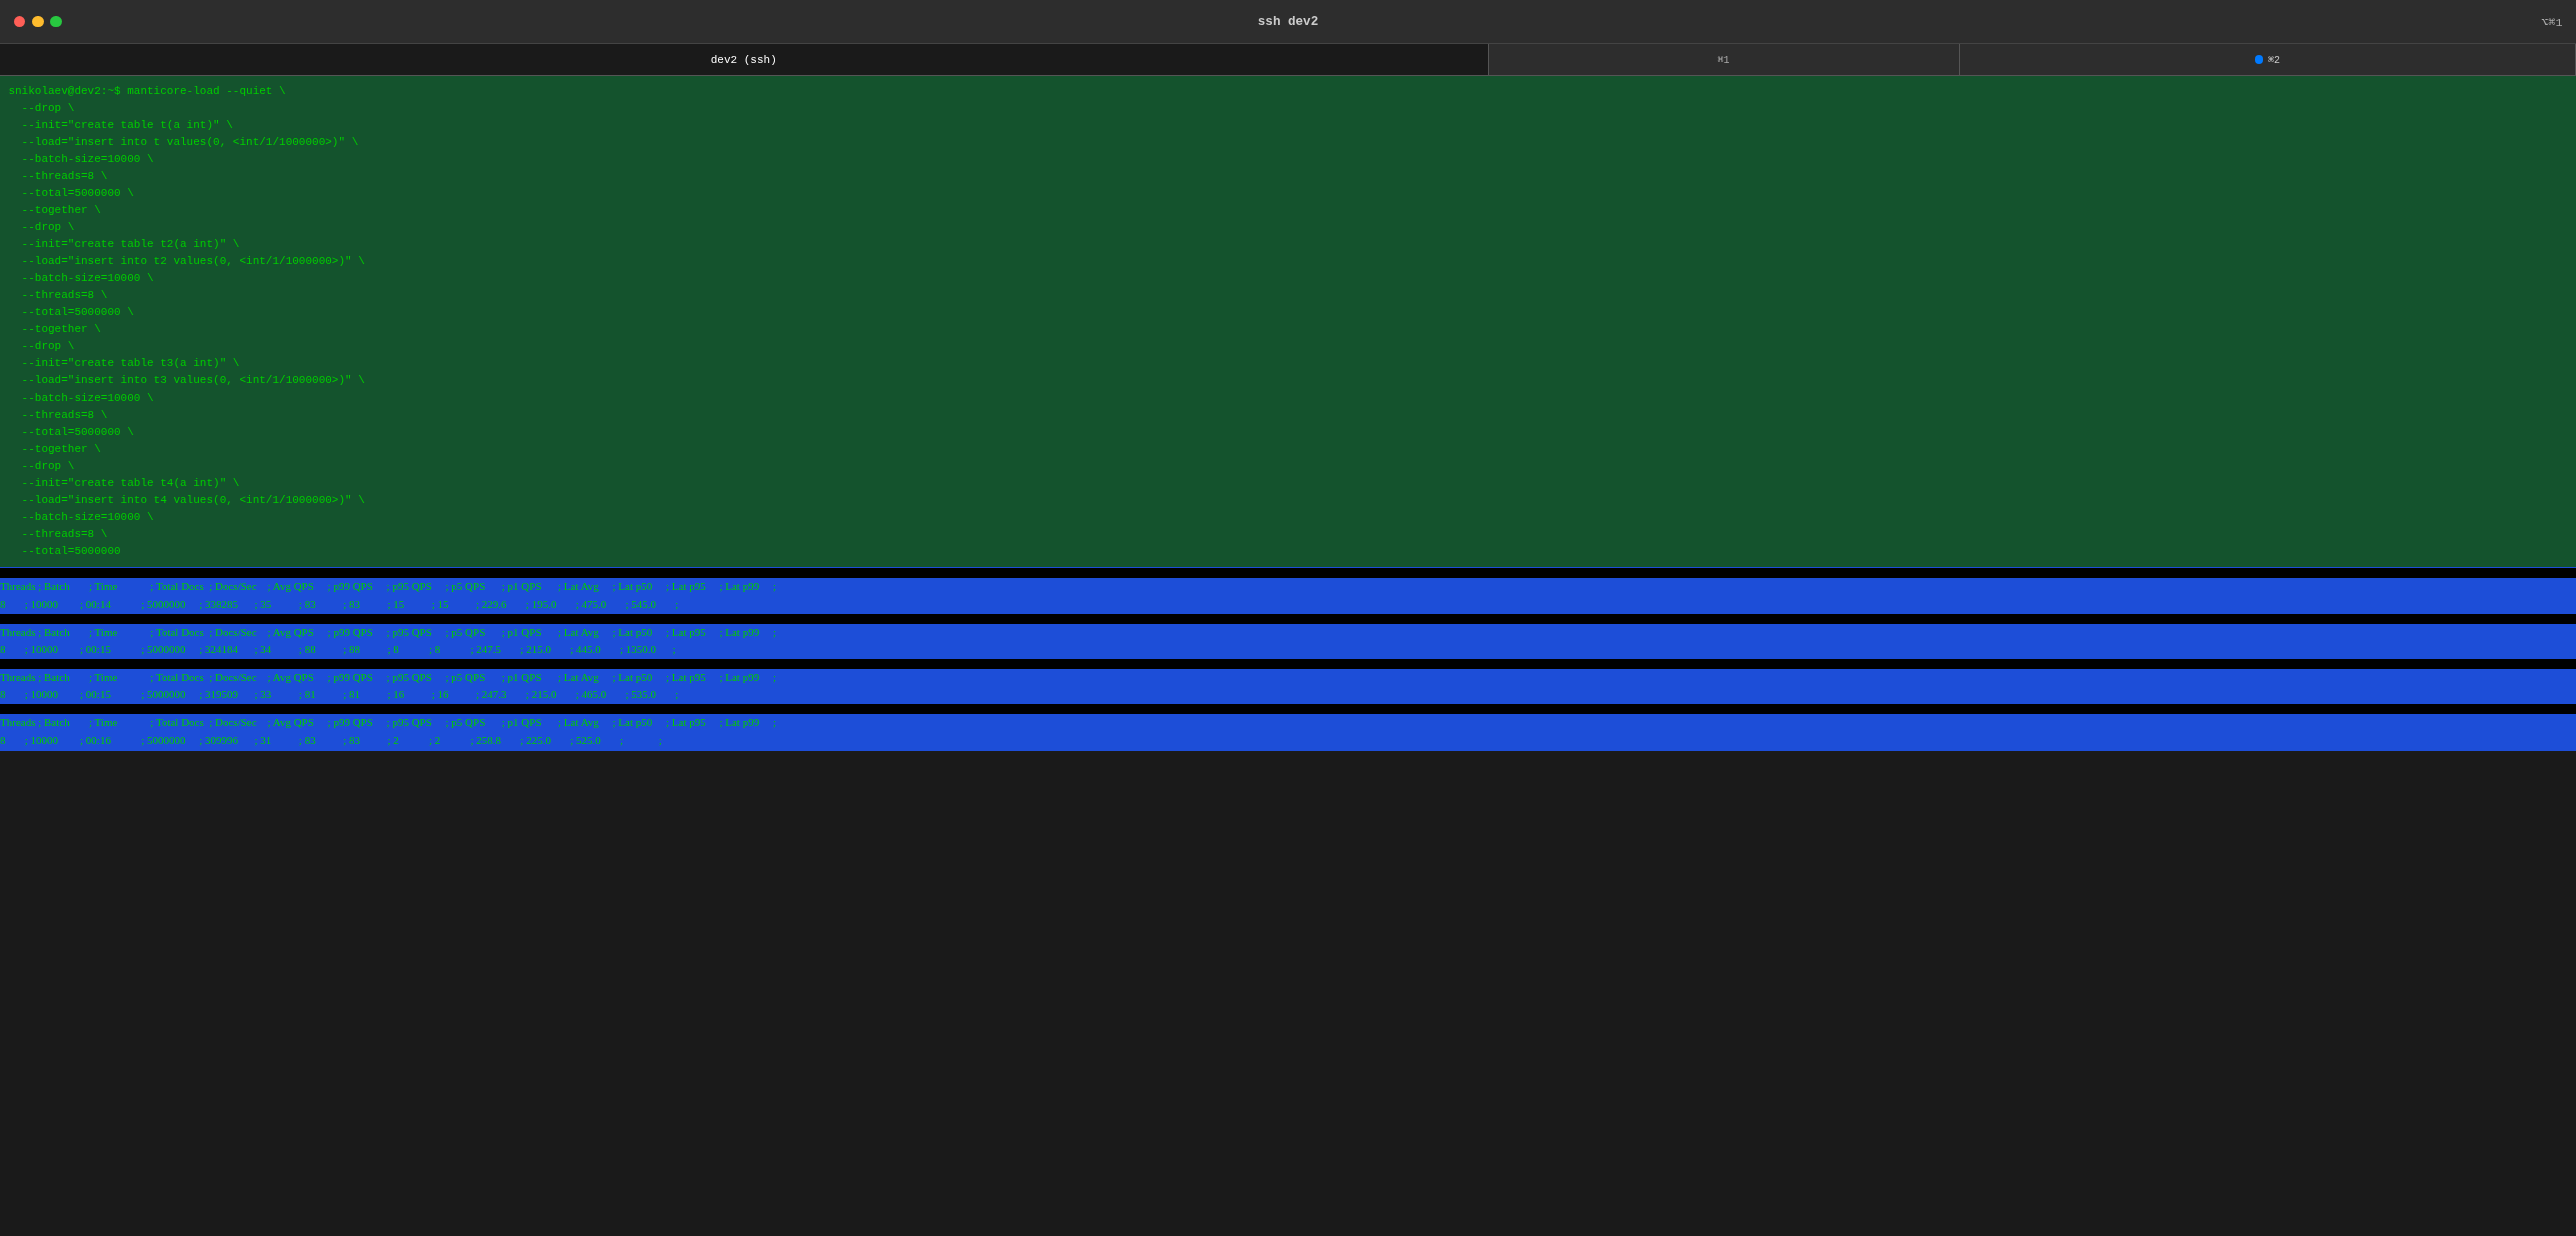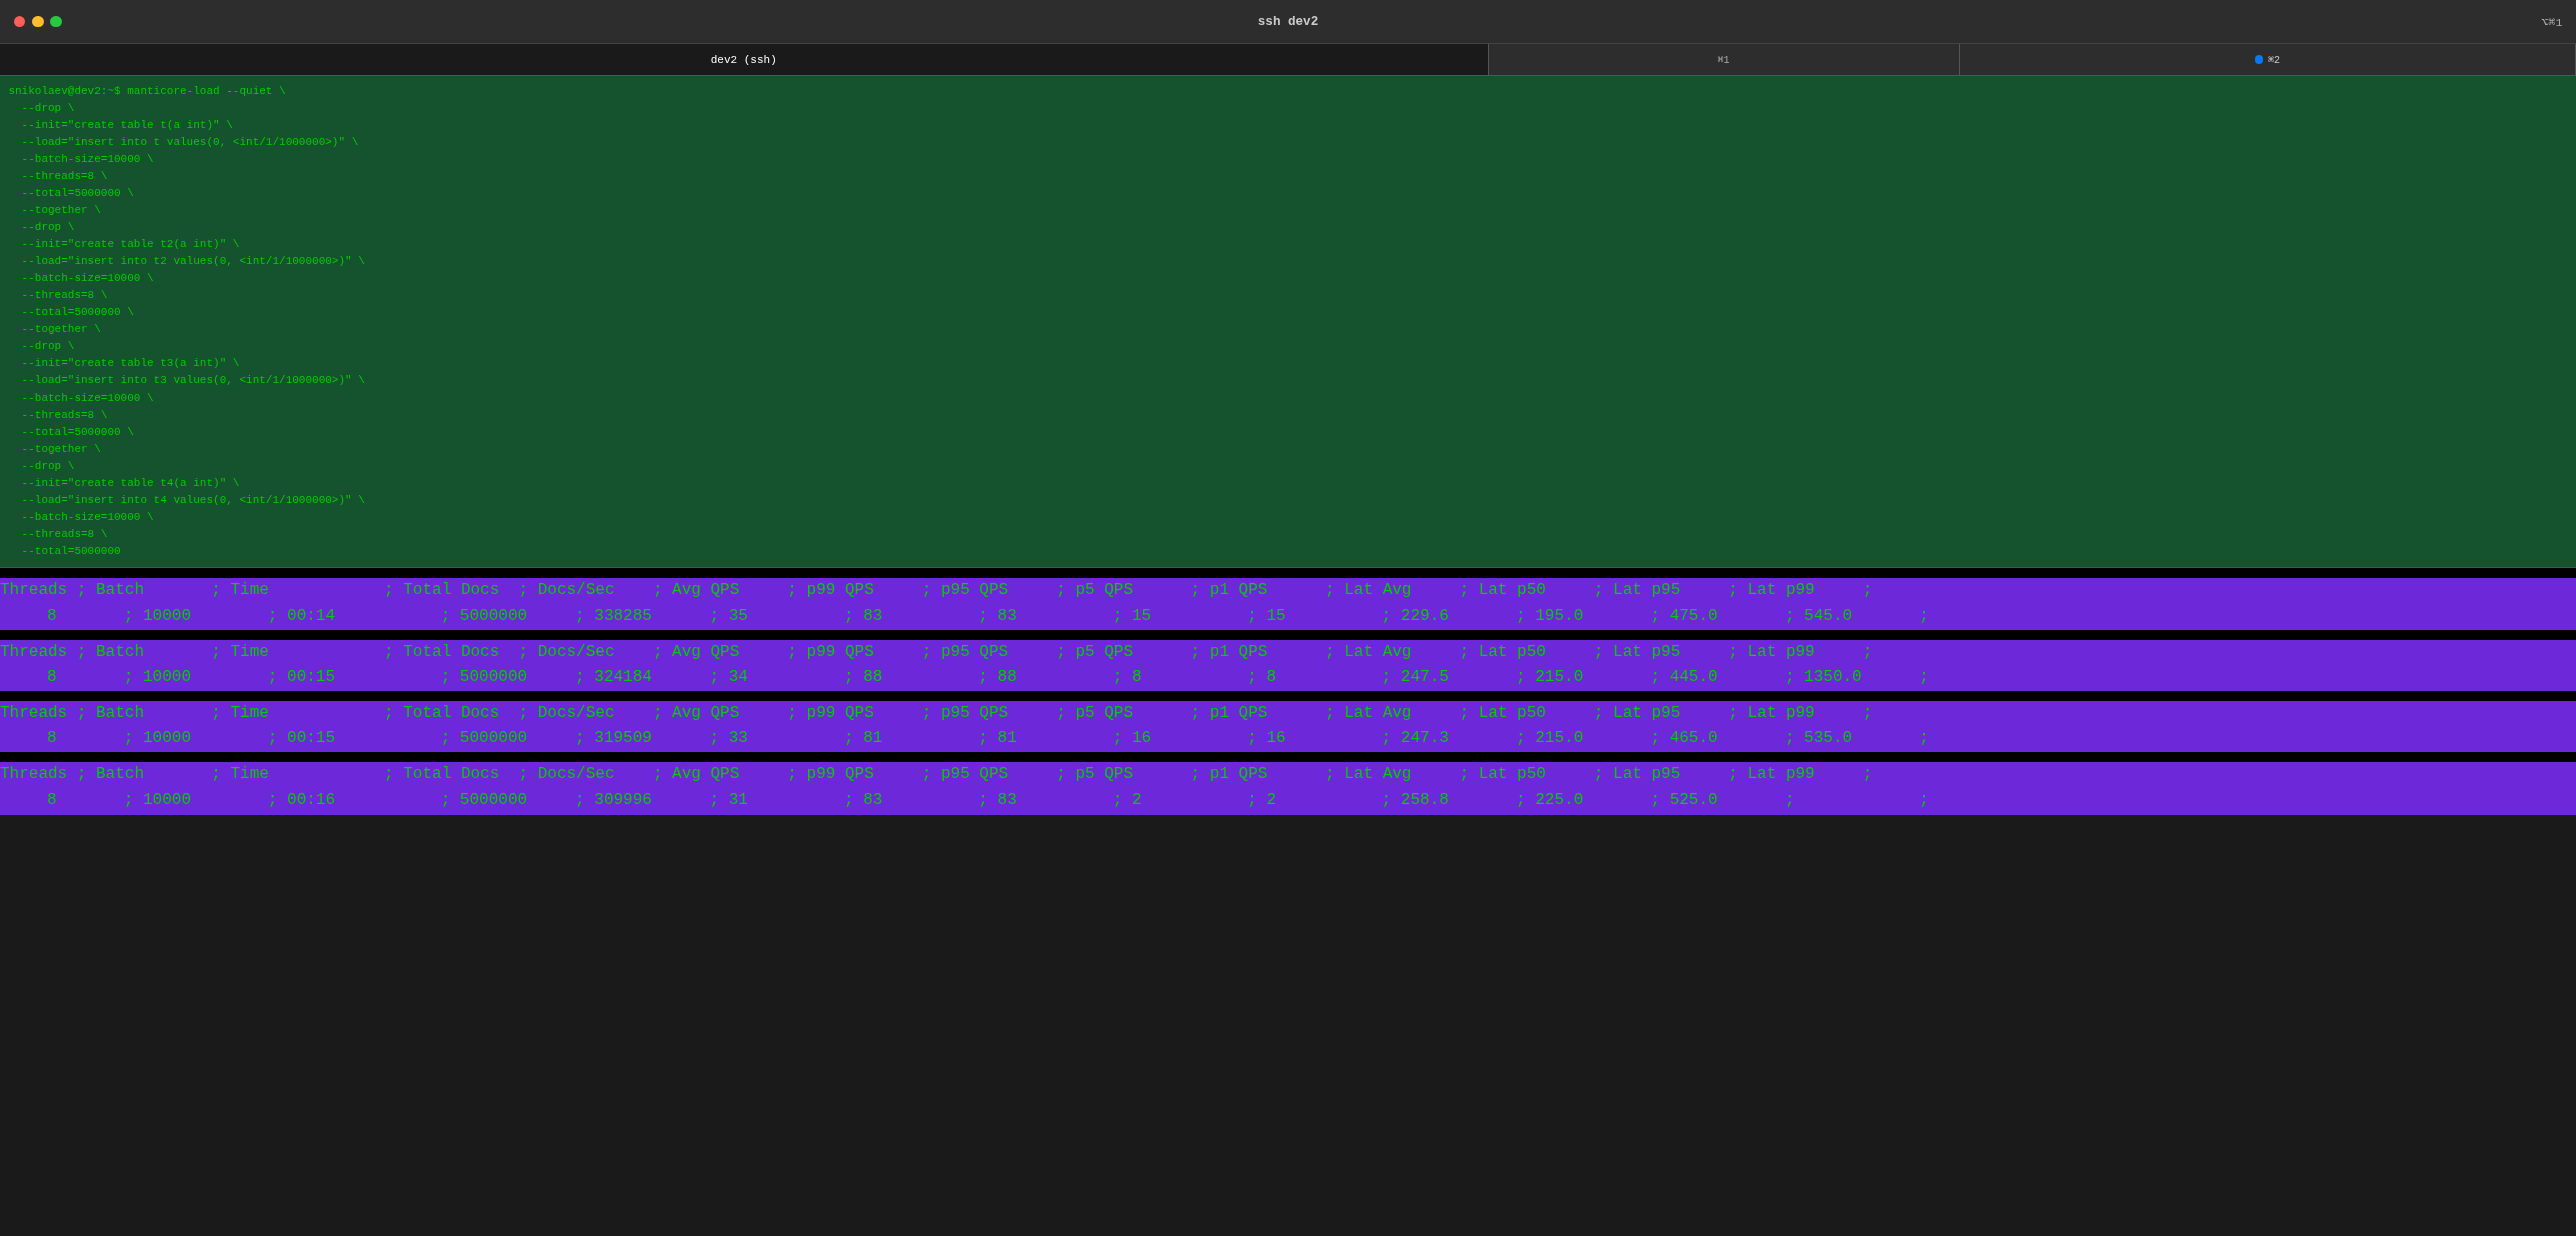--- a/index.html
+++ b/index.html
@@ -105,37 +105,36 @@
       white-space: pre;
       font-family: 'Menlo', 'Monaco', 'Courier New', monospace;
     }
 
     .terminal-line {
       display: block;
     }
 
     
     .table-section {
-      background: #6d28d9;
+      background: #1d4ed8;
       padding: 1.7px 0;
       white-space: pre;
-      font-family: Liberation Mono, monospace;
-      font-size: 16px;
+      font-family: Liberation Serif, serif;
+      font-size: 11px;
       line-height: 1.6;
     }
 
     .table-header-row {
       color: #00cc00;
       display: block;
     }
 
     .table-data-row {
       color: #00cc00;
       display: block;
-      padding-left: 47px;
     }
 
     .section-spacer {
       display: block;
       height: 10px;
       background: #000;
     }
   </style>
 </head>
 <body>

